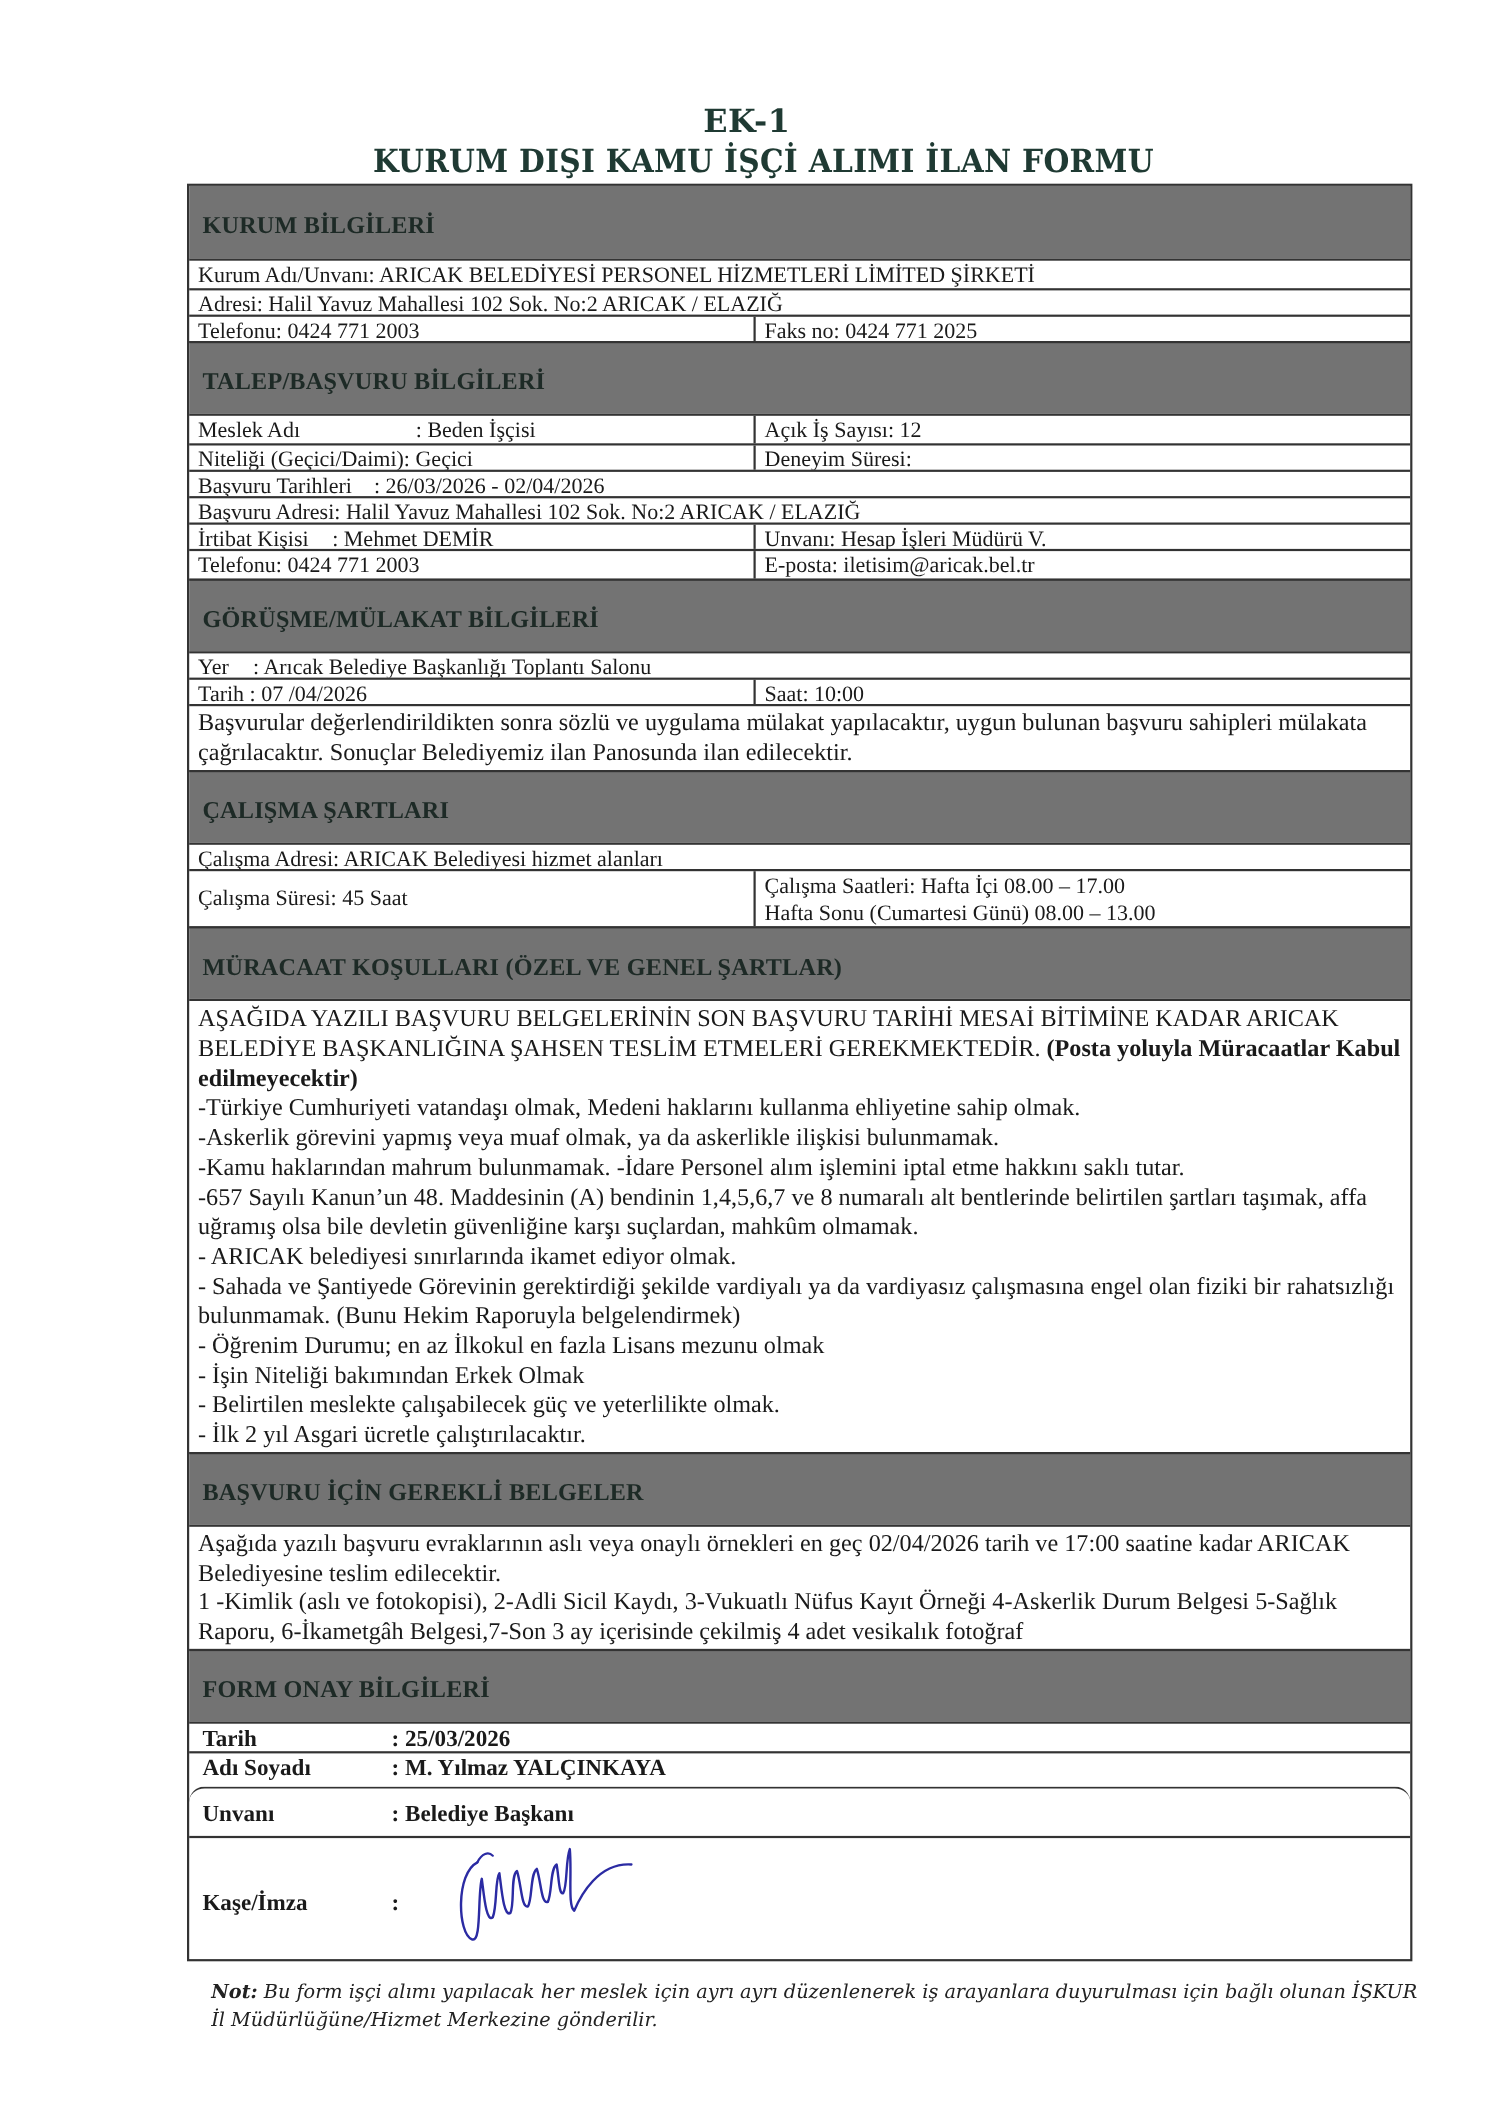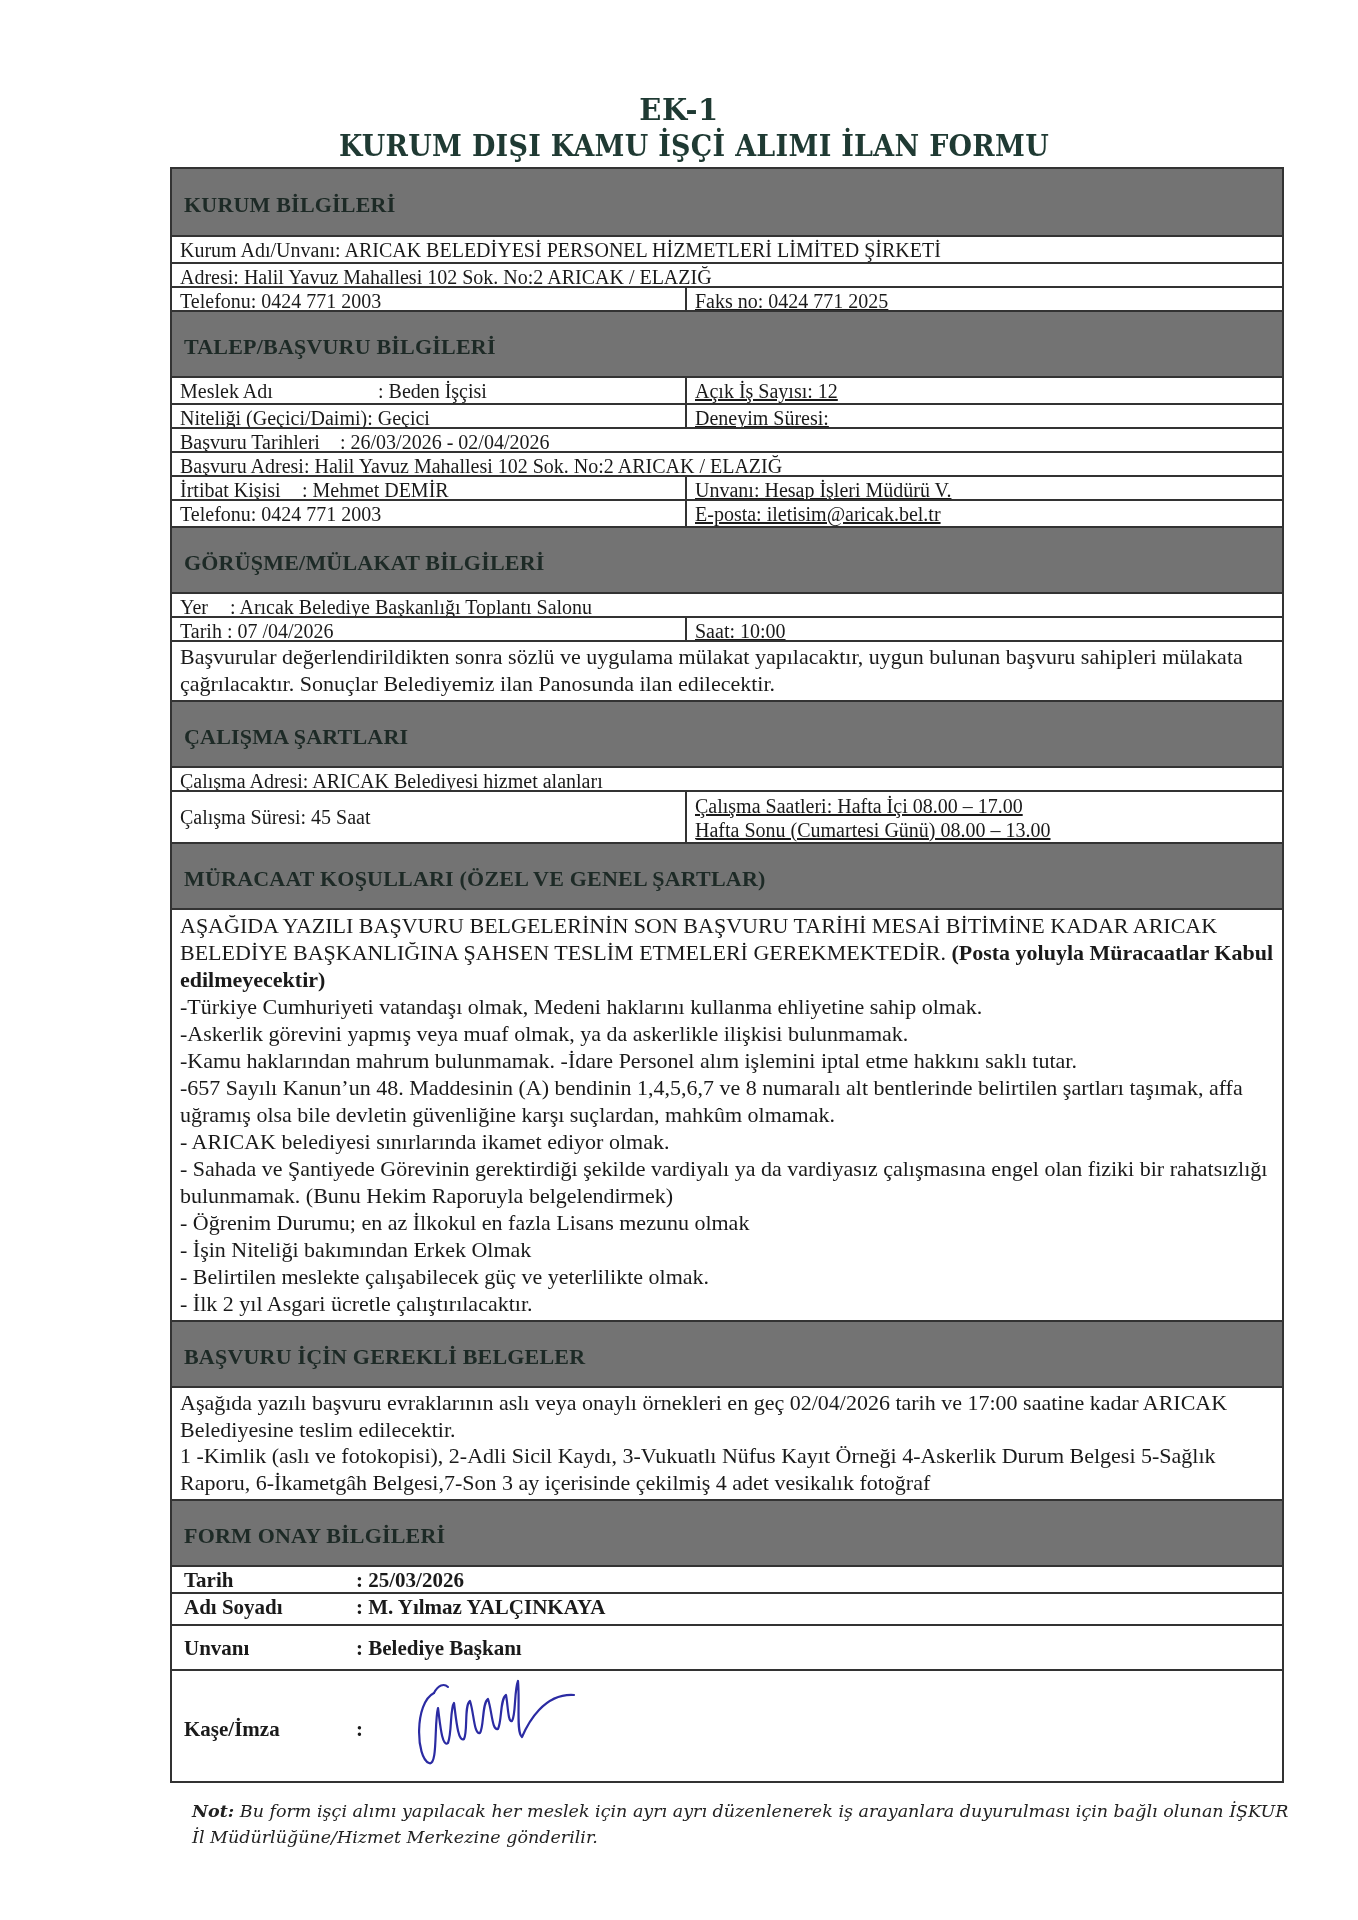--- a/index.html
+++ b/index.html
@@ -8,21 +8,21 @@
 
   .title-block { position: absolute; left: 0; top: 92px; width: 1358px; text-align: center; color: #1f3a33; }
   .title-ek { font-family: "DejaVu Serif", serif; font-weight: bold; font-size: 29px; line-height: 36px; letter-spacing: 0.5px; }
   .title-main { font-family: "DejaVu Serif", serif; font-weight: bold; font-size: 29px; line-height: 36px; margin-left: 30px; transform: scaleX(0.93); letter-spacing: 0.3px; }
 
   .form { position: absolute; left: 170px; top: 167px; width: 1114px; border: 2px solid #333; border-top-width: 2px; }
   .row { display: flex; border-top: 2px solid #333; font-size: 20px; line-height: 25px; }
   .row:first-child { border-top: none; }
   .cell { padding: 1px 8px 0 8px; white-space: nowrap; overflow: hidden; }
   .cell.left { width: 515px; border-right: 2px solid #333; }
-  .cell.right { flex: 1; text-decoration: underline; }
+  .cell.right { flex: 1; }
   .cell.full { flex: 1; white-space: normal; }
   .heading { background: #737373; height: 66px; align-items: center; }
   .heading .cell { font-weight: bold; font-size: 22px; color: #1d2a26; padding-left: 12px; padding-top: 4px; letter-spacing: 0.2px; }
   .r27 { height: 27px; }
   .r24 { height: 24px; }
   .lbl-gap { display: inline-block; }
   .para { padding: 2px 8px 3px 8px; line-height: 26.5px; font-size: 22px; white-space: normal; }
   .bold { font-weight: bold; }
   .two-line .cell.left { display: flex; align-items: center; }
   .approve .cell { font-weight: bold; font-size: 21px; padding-left: 12px; }
@@ -156,21 +156,21 @@
   <div class="row approve r27">
     <div class="cell full">
       <span class="k">Tarih</span><span>: 25/03/2026</span>
     </div>
   </div>
   <div class="row approve" style="height:32px">
     <div class="cell full">
       <span class="k">Adı Soyadı</span><span>: M. Yılmaz YALÇINKAYA</span>
     </div>
   </div>
-  <div class="row approve" style="height:45px; align-items:center;">
+  <div class="row approve" style="height:45px; align-items:center;border-radius:14px;">
     <div class="cell full">
       <span class="k">Unvanı</span><span>: Belediye Başkanı</span>
     </div>
   </div>
   <div class="row approve sig-row">
     <div class="cell full">
       <span class="k">Kaşe/İmza</span><span>:</span>
     </div>
     <svg class="signature" viewBox="0 0 190 110">
       <path d="M30 30 C 10 40, 12 95, 25 100 C 34 104, 30 60, 34 45 C 36 60, 38 85, 44 80 C 48 70, 46 45, 50 40 C 52 55, 54 80, 60 76 C 64 68, 60 42, 66 38 C 70 50, 70 72, 76 70 C 80 64, 78 40, 84 36 C 88 48, 88 68, 94 66 C 98 58, 96 36, 102 32 C 104 42, 104 60, 108 58 C 112 52, 110 28, 114 18 C 116 40, 112 70, 118 74 C 124 60, 140 30, 170 32" fill="none" stroke="#2b2ba3" stroke-width="2.2" stroke-linecap="round" stroke-linejoin="round"></path>

